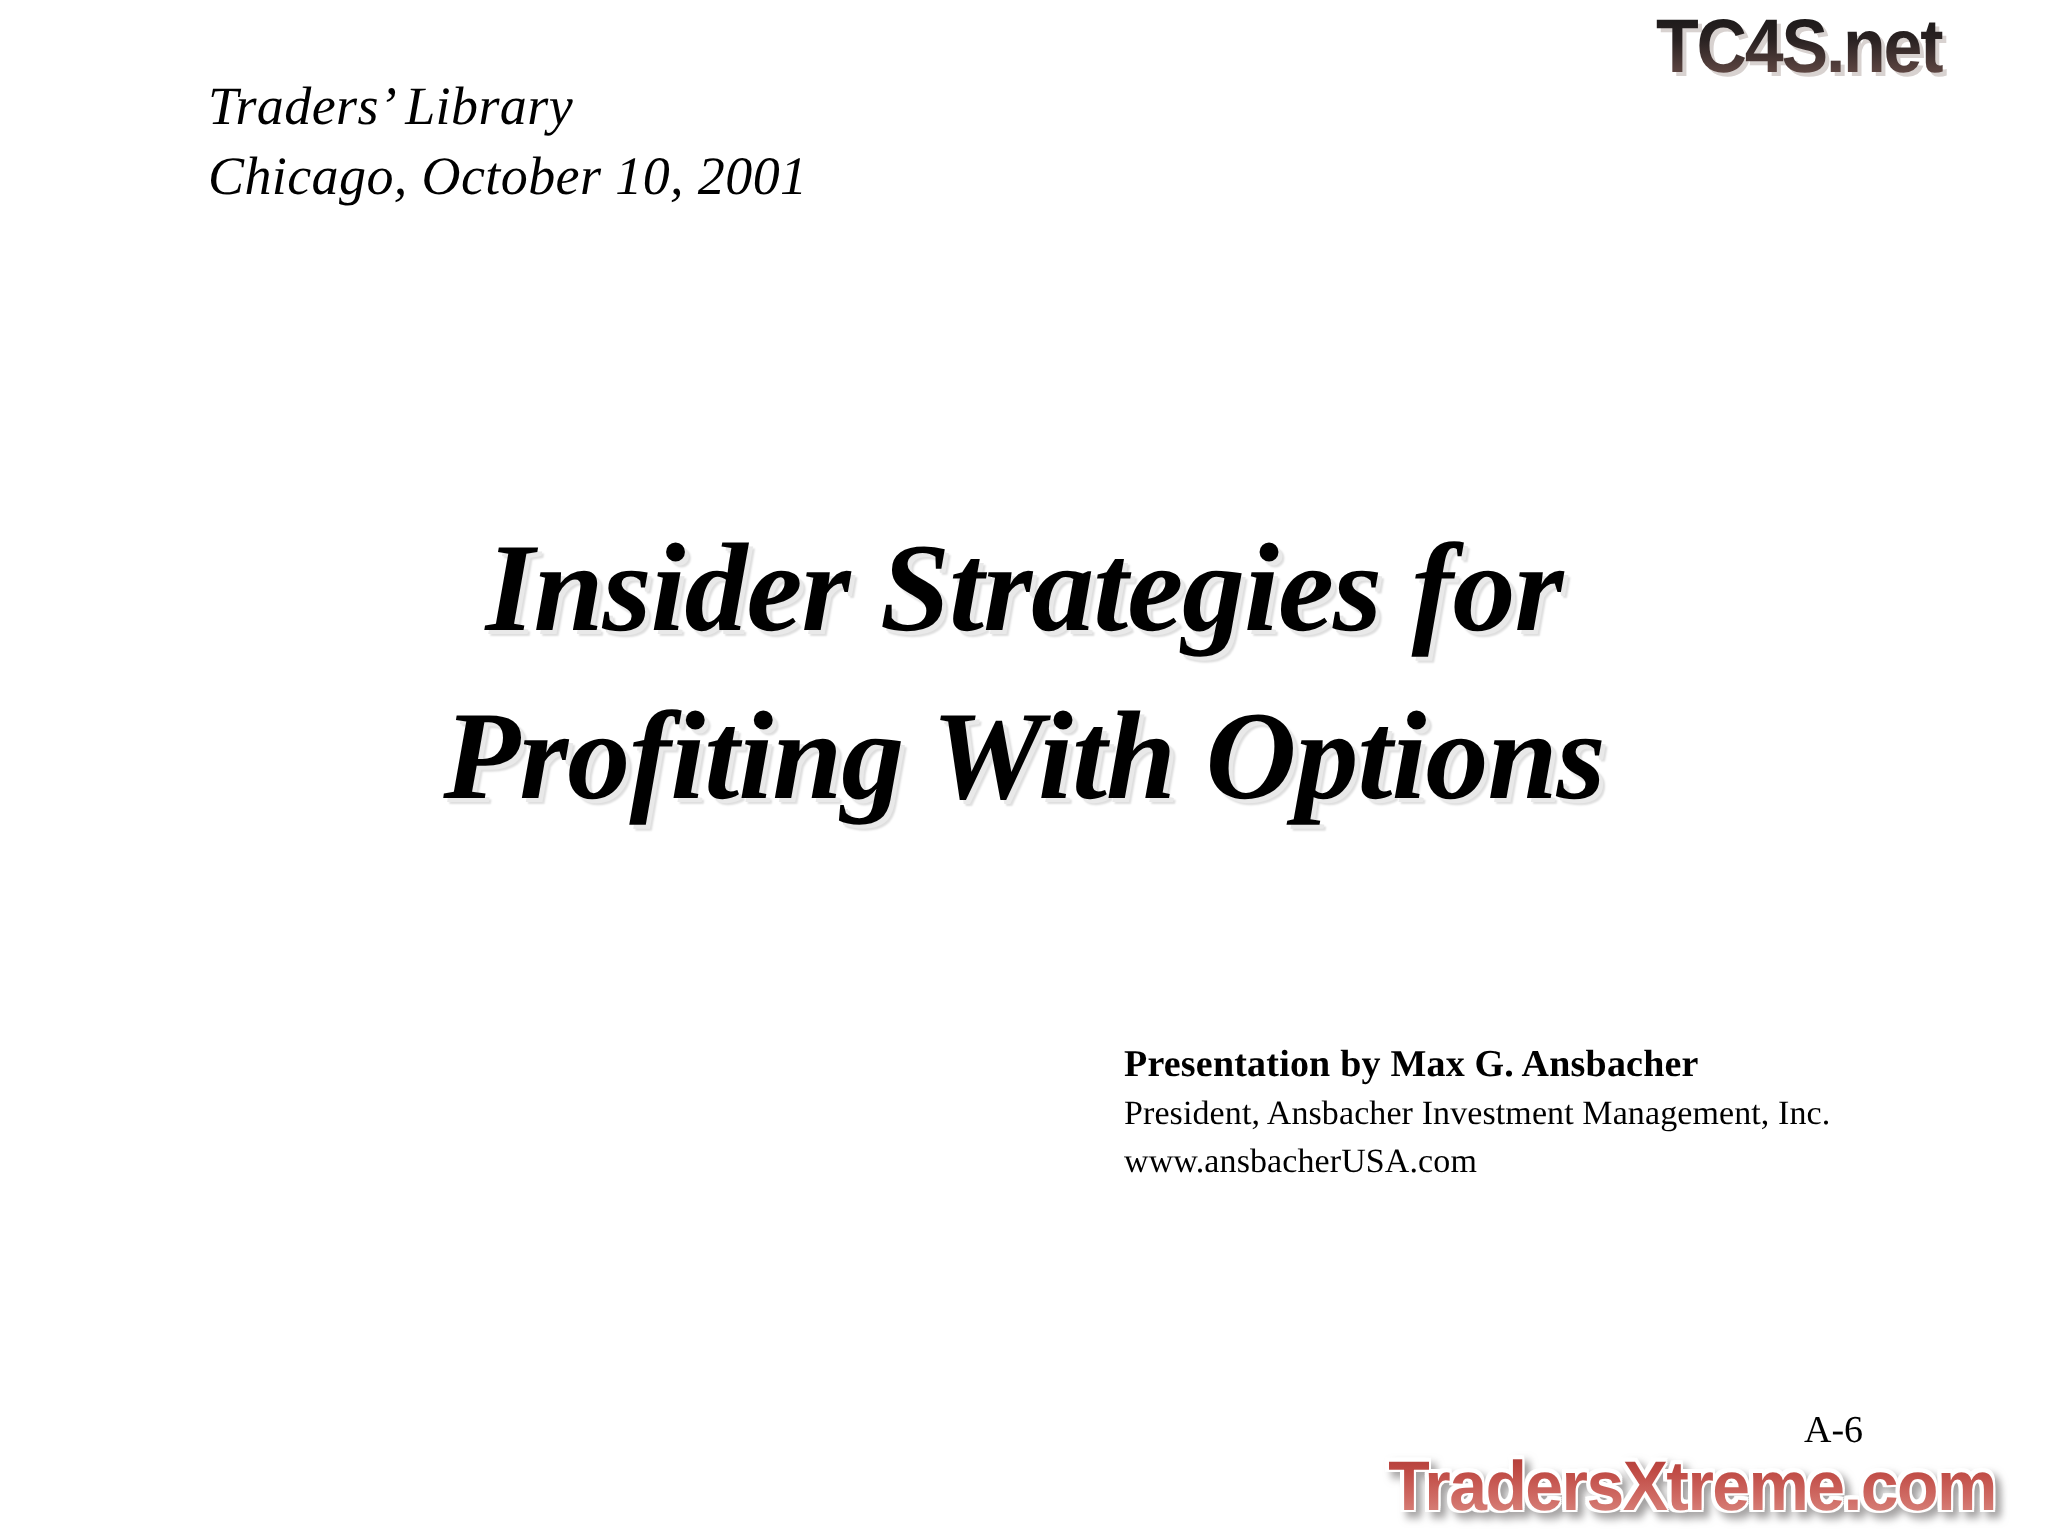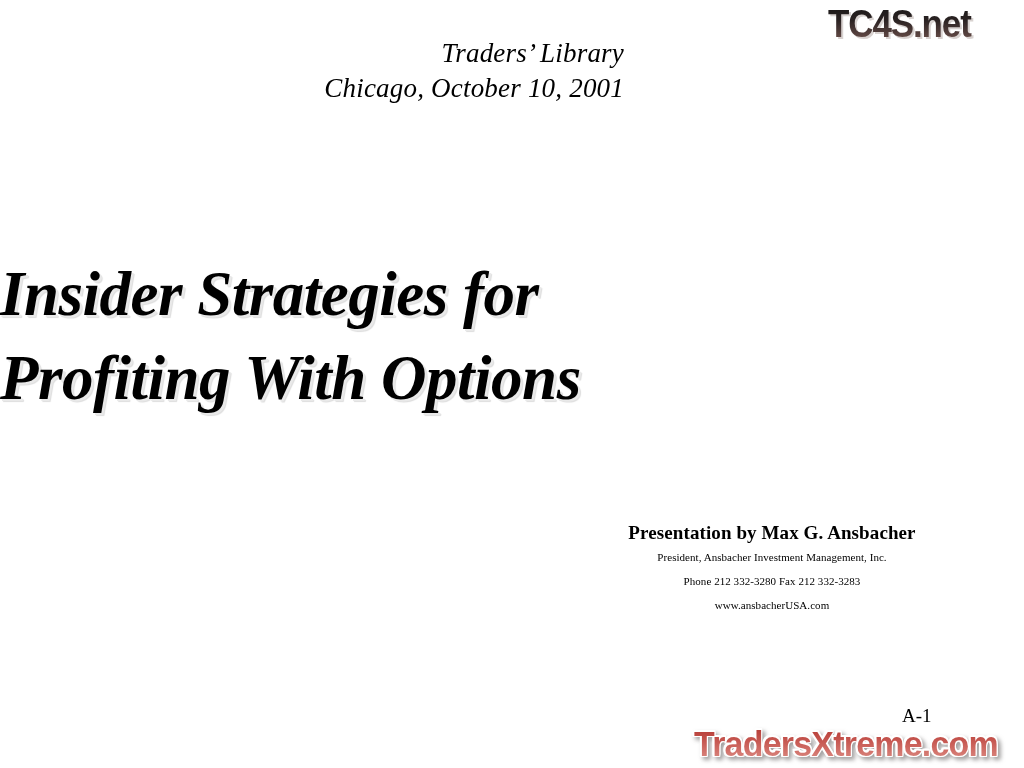--- a/index.html
+++ b/index.html
@@ -63,40 +63,39 @@
     transform-origin: left center;
     z-index: 0;
   }
 
   
   .header-block {
     position: absolute;
     left: 104px;
     top: 36px;
     width: 520px;
-    text-align: right;
   }
   .header-line {
     font-size: 27px;
     line-height: 35px;
     font-style: italic;
     white-space: nowrap;
     letter-spacing: 0.2px;
   }
   .header-line.bold {
     font-weight: bold;
   }
 
   
   .title-block {
     position: absolute;
     left: 0;
     top: 252px;
     width: 1024px;
-    text-align: left;
+    text-align: center;
   }
   .title-line {
     font-size: 63px;
     line-height: 84px;
     font-weight: bold;
     font-style: italic;
     white-space: nowrap;
     letter-spacing: -0.5px;
     text-shadow: 2px 2px 0 #e9e9e9, 3px 3px 1px #dedede;
     position: relative;
@@ -136,31 +135,30 @@
       1px 0 0 #ffffff, -1px 0 0 #ffffff, 0 1px 0 #ffffff, 0 -1px 0 #ffffff,
       2px 2px 1px rgba(40,35,35,0.55);
   }
 
   
   .presenter-block {
     position: absolute;
     left: 562px;
     top: 520px;
     width: 420px;
-    text-align: center;
   }
   .presenter-name {
     font-size: 19px;
     line-height: 25px;
     font-weight: bold;
     white-space: nowrap;
     letter-spacing: 0.1px;
   }
   .presenter-line {
-    font-size: 11px;
+    font-size: 17px;
     line-height: 24px;
     white-space: nowrap;
     letter-spacing: 0.05px;
   }
 
   
   .slide-number {
     position: absolute;
     left: 902px;
     top: 704px;
@@ -217,23 +215,22 @@
 
   <div class="title-block">
     <div class="title-line">Insider Strategies for</div>
     <div class="title-line">Profiting With Options</div>
   </div>
 
 
   <div class="presenter-block">
     <div class="presenter-name">Presentation by Max G. Ansbacher</div>
     <div class="presenter-line">President, Ansbacher Investment Management, Inc.</div>
-    <div class="presenter-line">Phone 212 332-3280 Fax 212 332-3283</div>
     <div class="presenter-line">www.ansbacherUSA.com</div>
   </div>
 
-  <div class="slide-number">A-1</div>
+  <div class="slide-number">A-6</div>
 
   <div class="tx-logo-wrap">
     <div class="tx-logo">TradersXtreme.com</div>
   </div>
 
 </div>
 
 </body></html>

